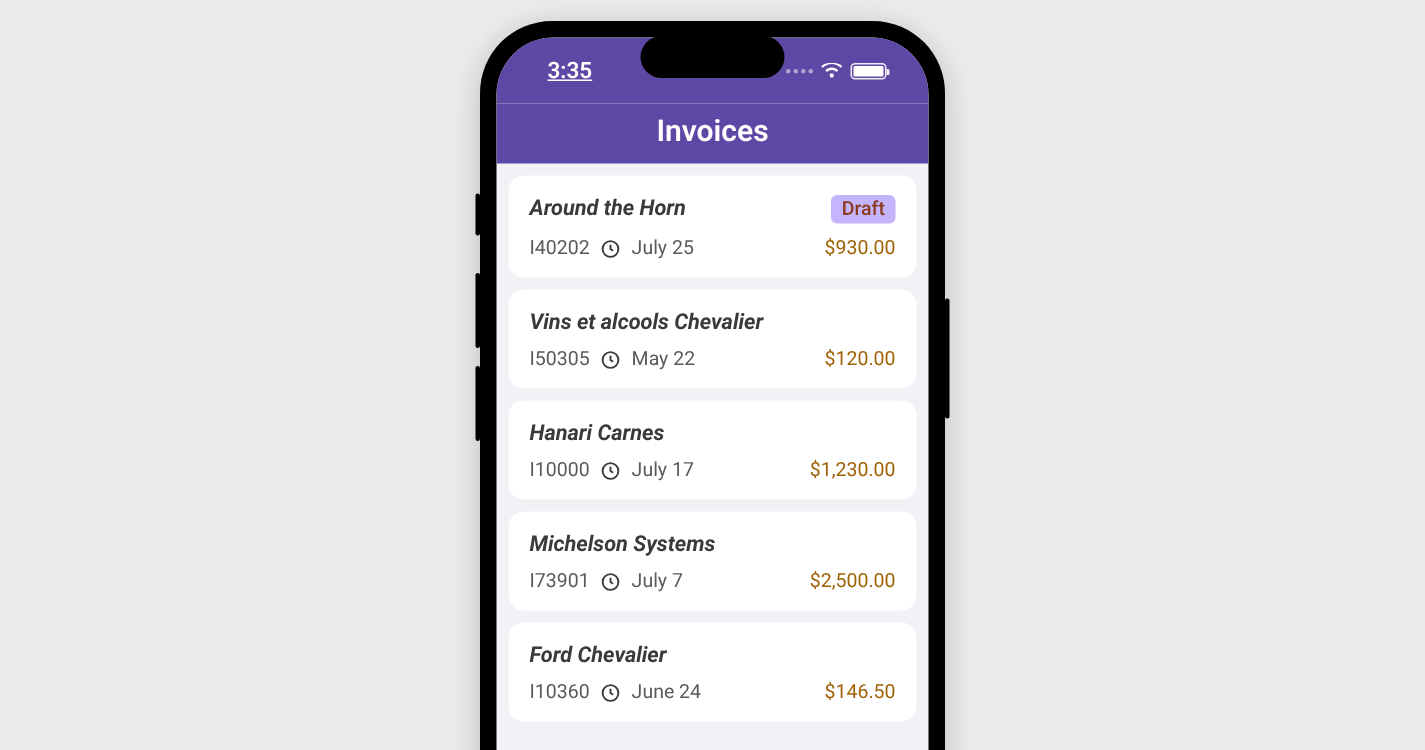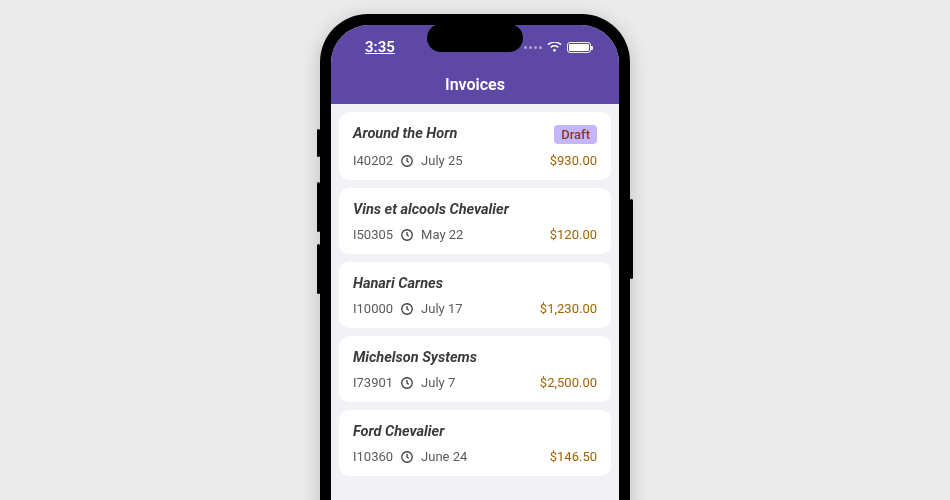--- a/index.html
+++ b/index.html
@@ -85,21 +85,21 @@
       height: 4px;
       background: rgba(255,255,255,0.9);
       border-radius: 0 1px 1px 0;
     }
     .battery-fill { width: 100%; height: 100%; background: #fff; border-radius: 1px; }
     .nav-bar {
       background: #5e48a5;
       text-align: center;
       padding: 6px 0 10px;
       color: #fff;
-      font-size: 16px;
+      font-size: 20px;
       font-weight: 600;
     }
     .filter-bar {
       background: #fff;
       border-bottom: 1px solid #e2e2e6;
       padding: 7px 8px;
       display: flex;
       gap: 7px;
       overflow: hidden;
       white-space: nowrap;

